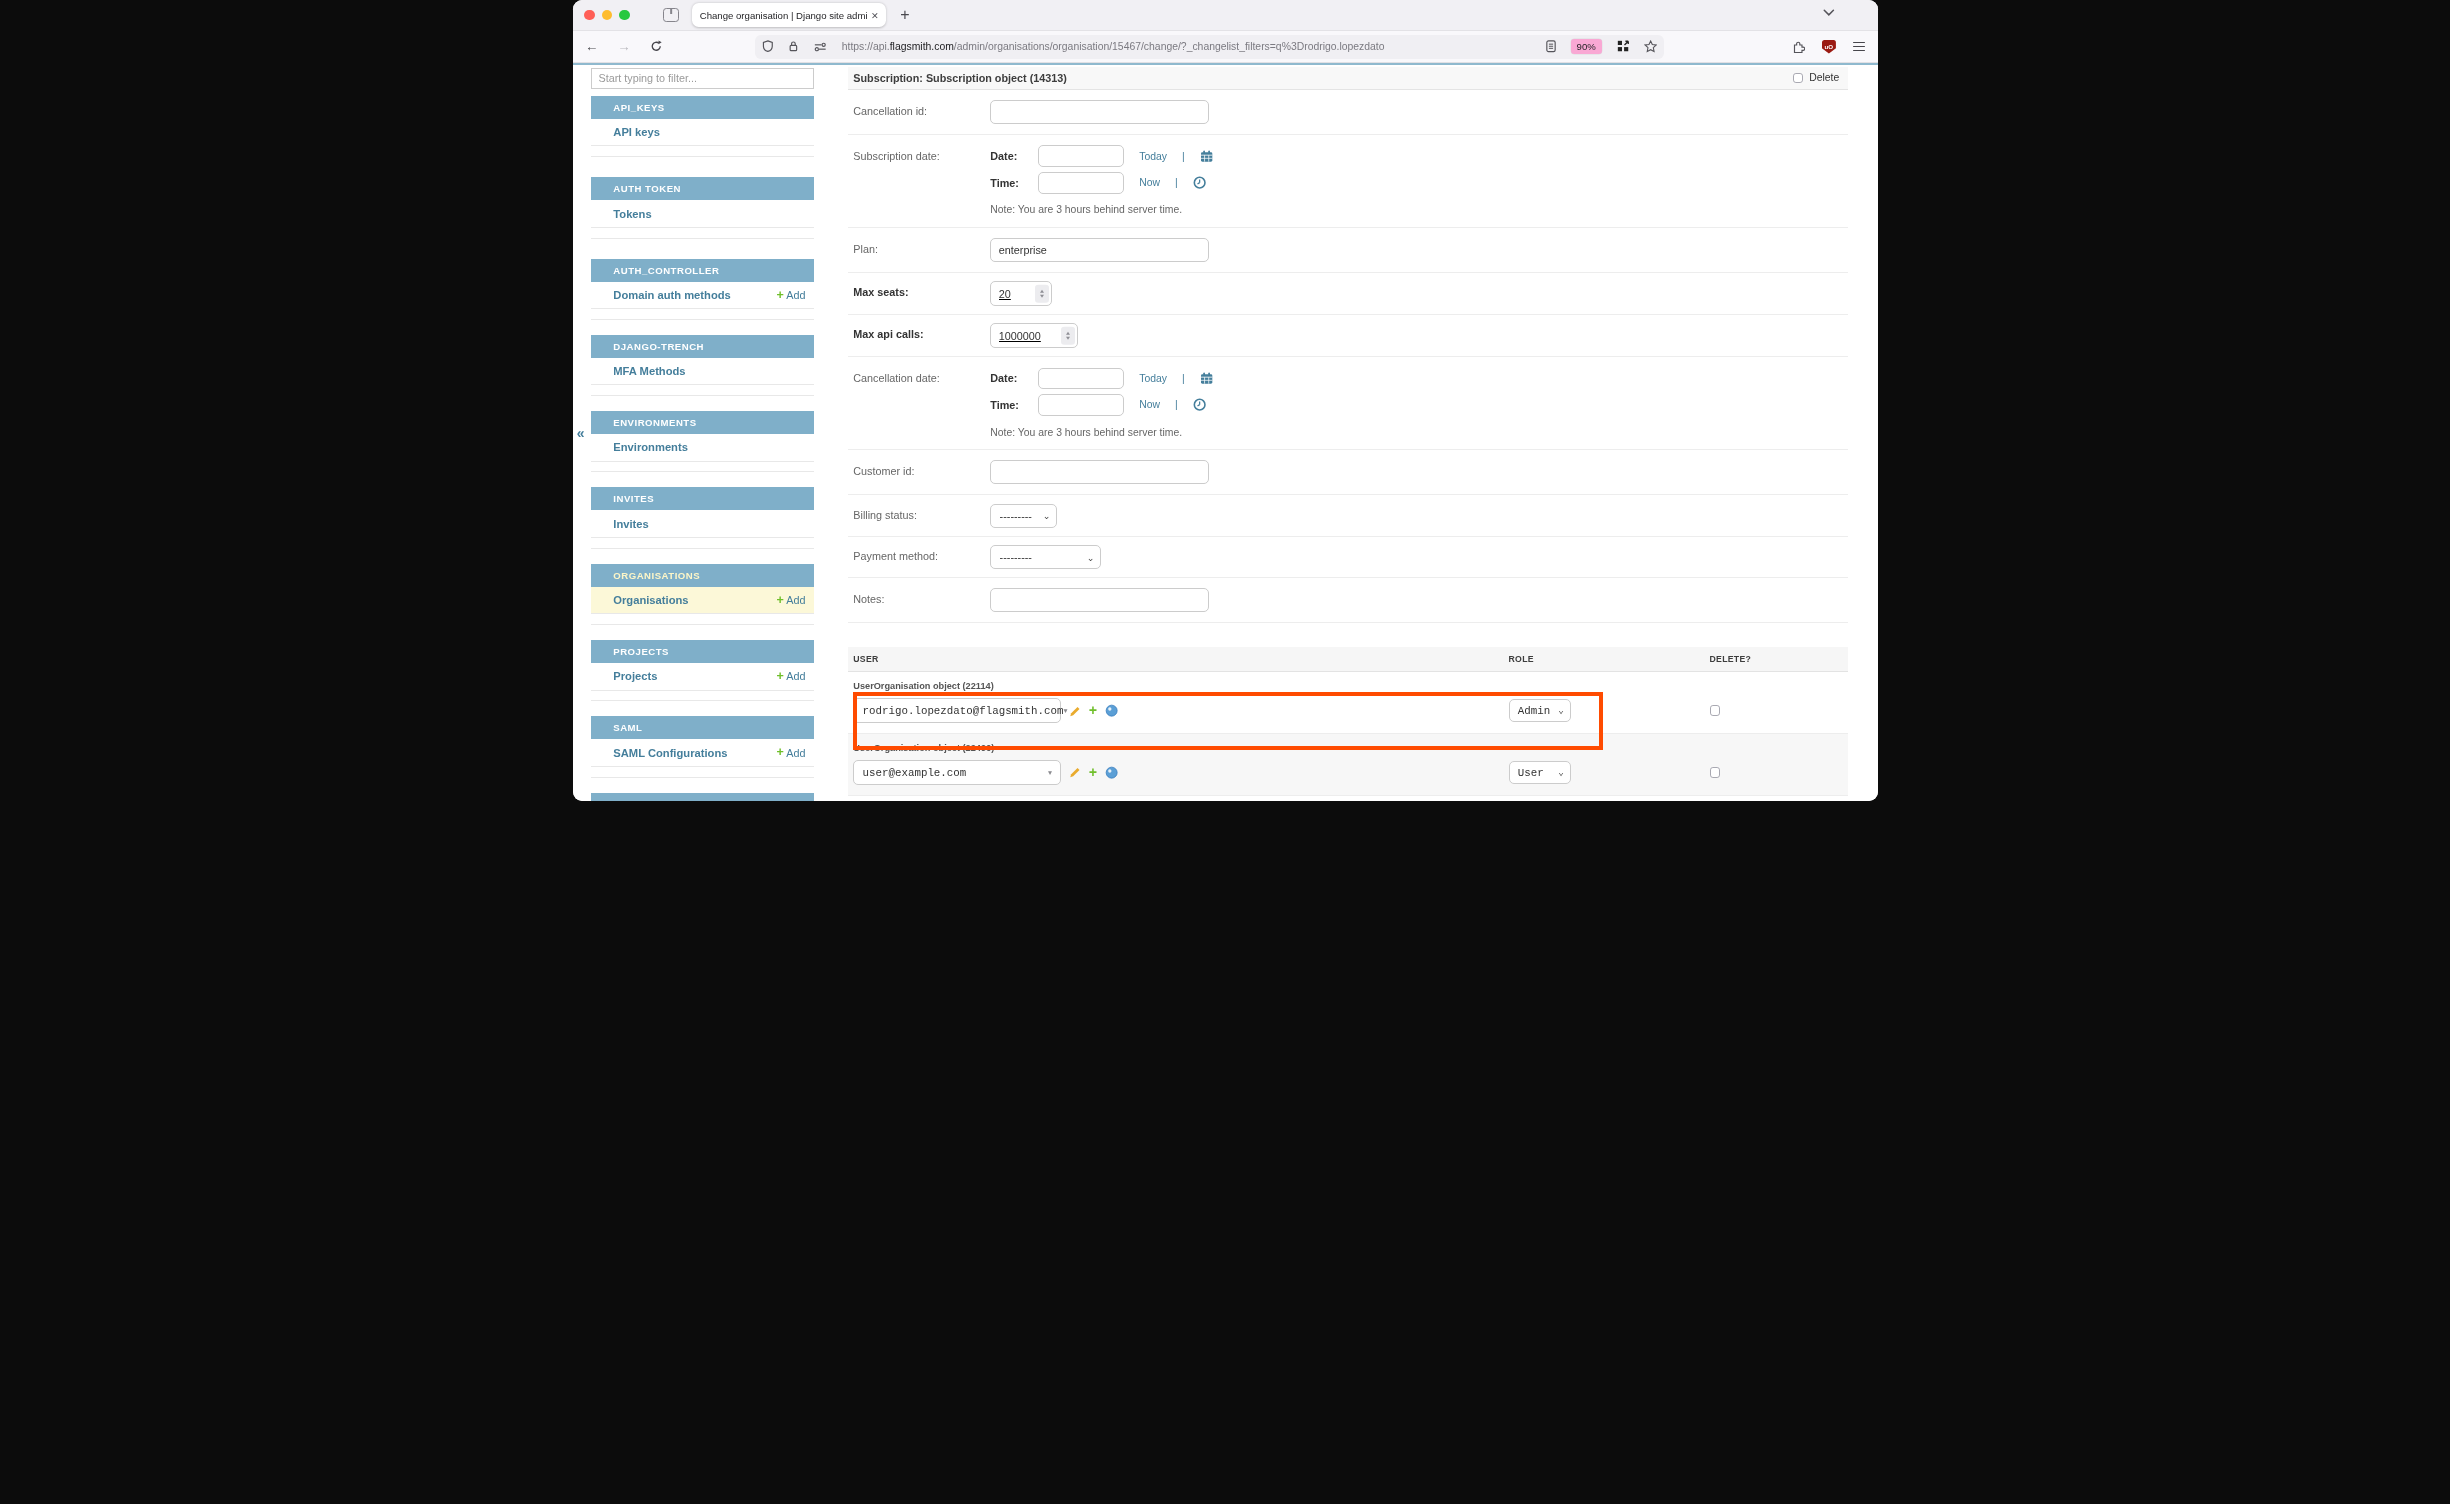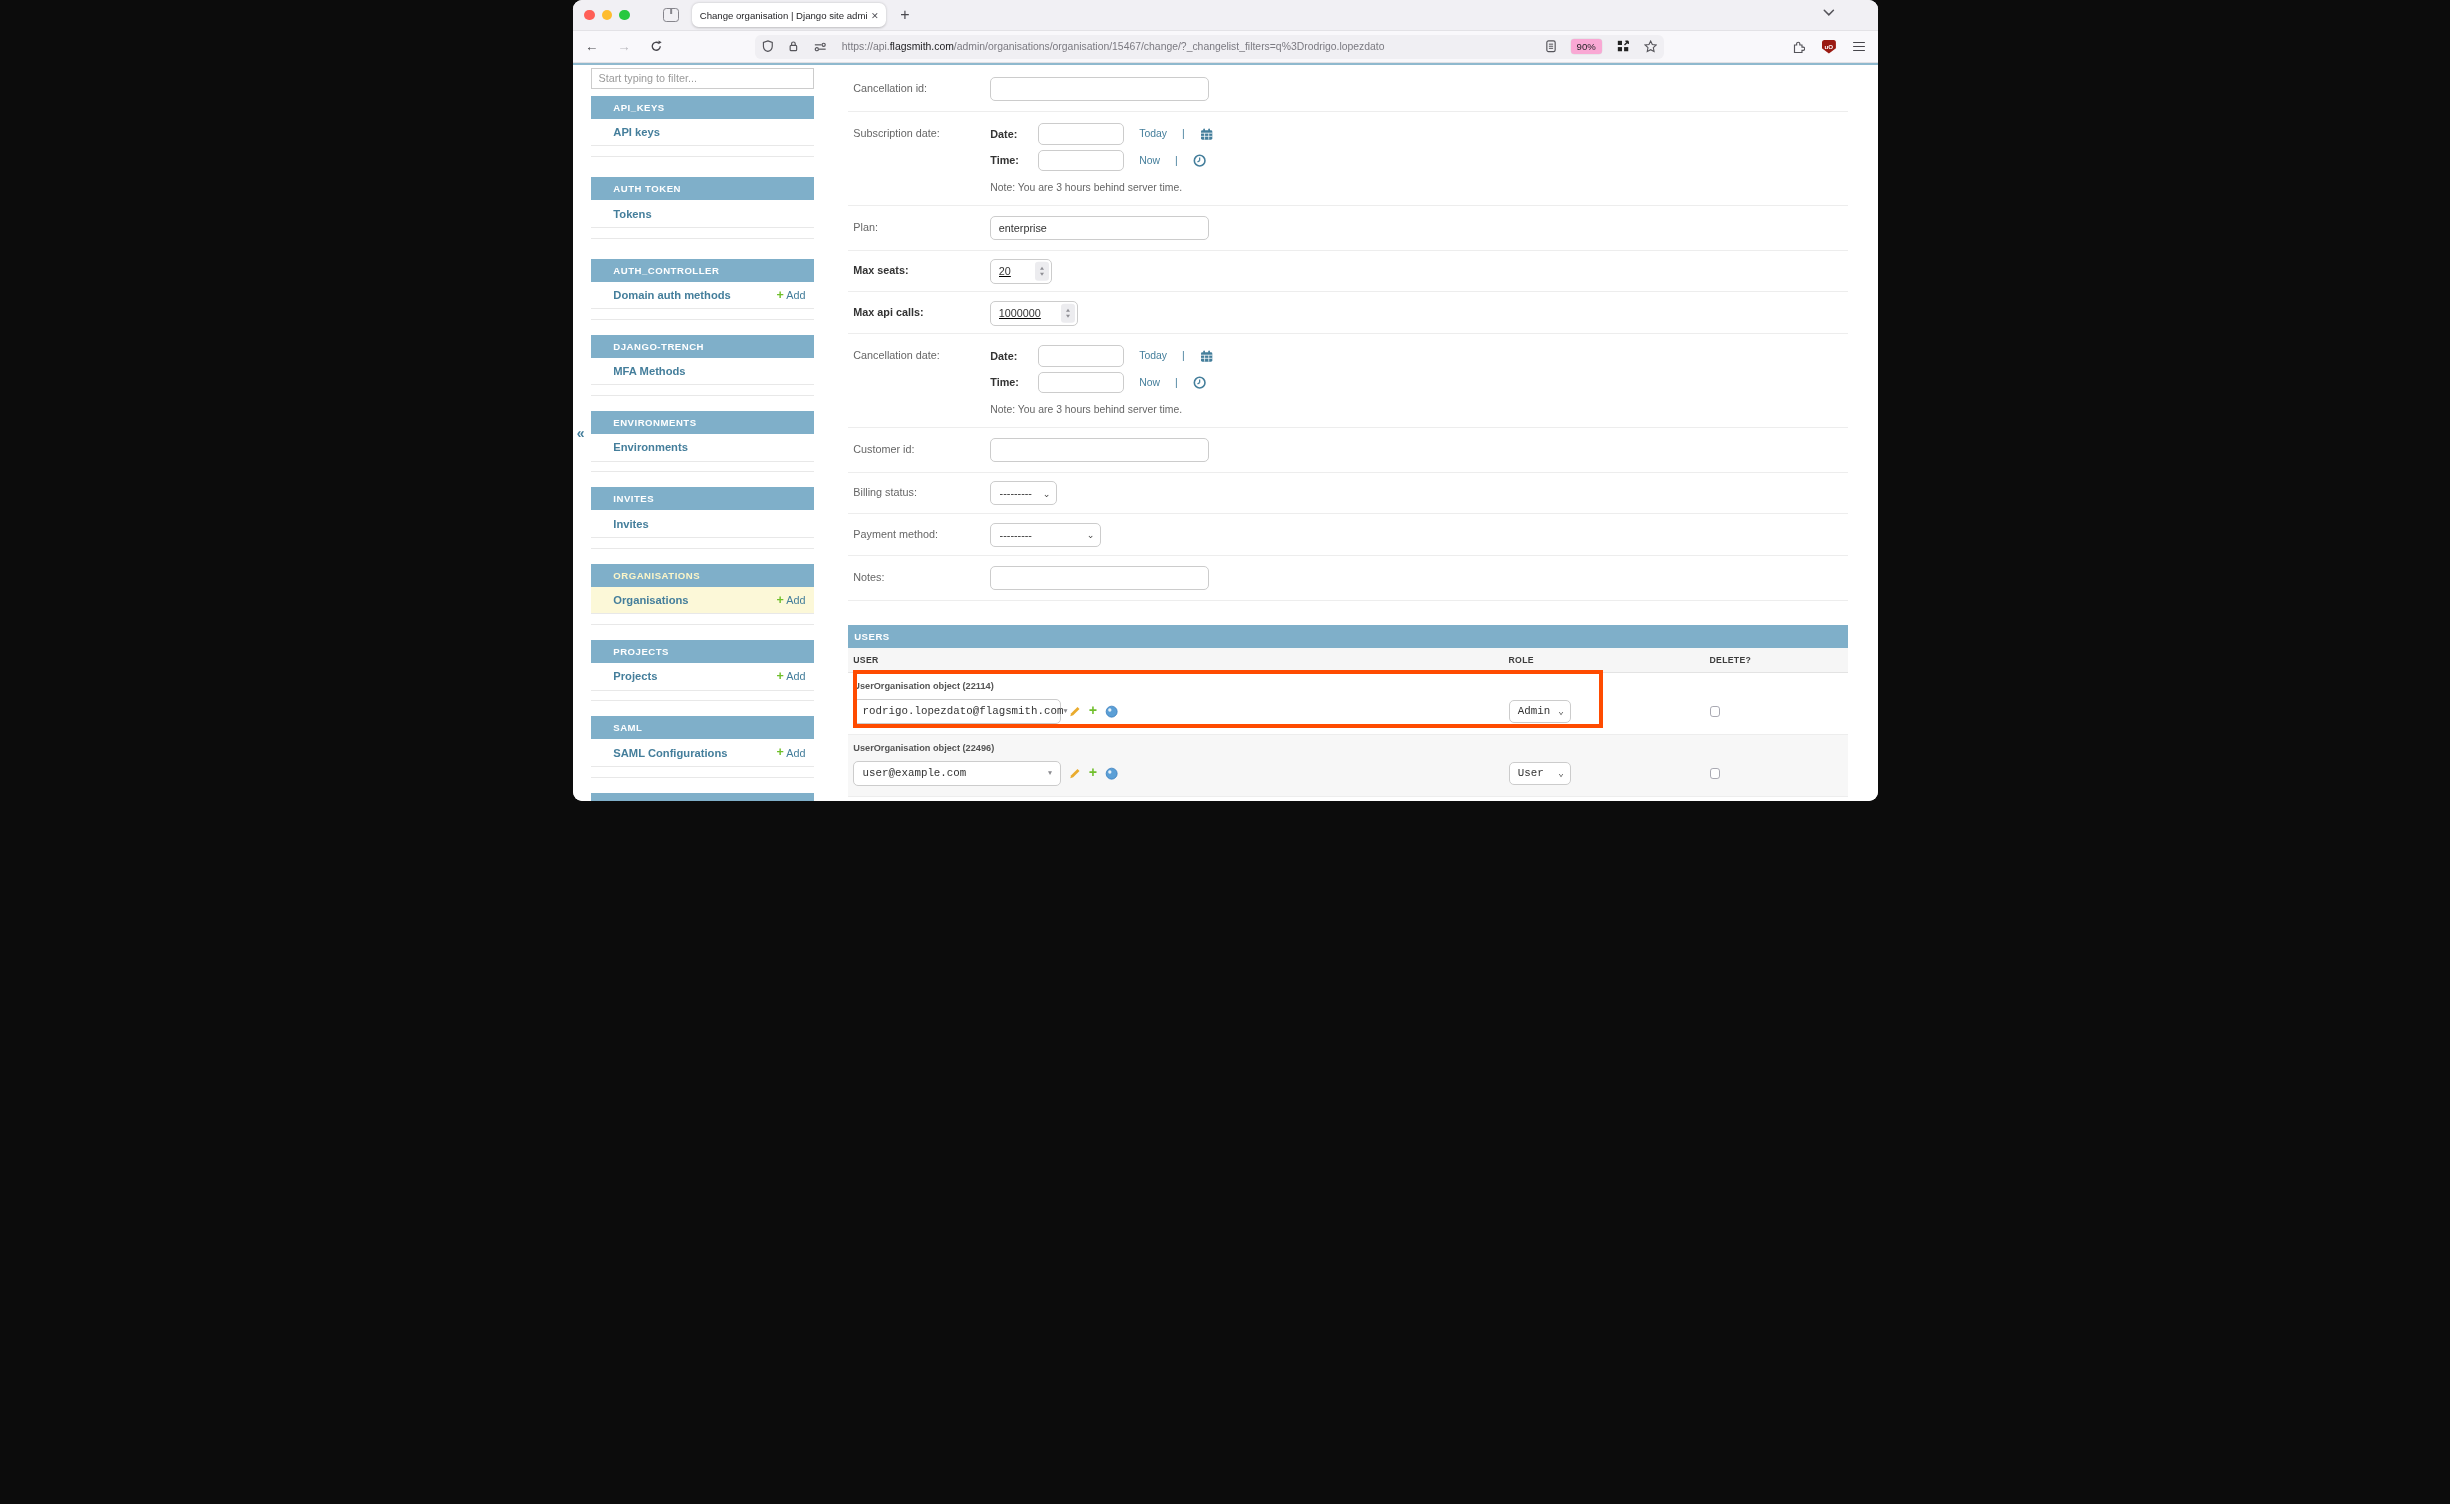--- a/index.html
+++ b/index.html
@@ -311,20 +311,27 @@
         <div class="s-row empty"></div>
       </div>
 
       <div class="s-module">
         <div class="s-hdr">TAGS</div>
 
       </div>
     </div>
 
     <div class="main">
+      <div class="obj-band">
+        <span class="obj-title">Subscription: Subscription object (14313)</span>
+        <span class="band-delete">
+          <span class="checkbox"></span>
+          <span>Delete</span>
+        </span>
+      </div>
 
       <div class="form-row">
         <span class="f-label">Cancellation id:</span>
         <input class="txt" style="">
       </div>
 
       <div class="form-row" style="padding-bottom:11.7px">
         <span class="f-label">Subscription date:</span>
         <div class="dt-block">
           <div class="dt-line">
@@ -445,21 +452,20 @@
             <span class="chev">⌄</span>
           </span>
       </div>
 
       <div class="form-row">
         <span class="f-label">Notes:</span>
         <input class="txt" style="">
       </div>
 
       <div class="users-module">
-        <div class="users-bar">USERS</div>
         <div class="u-head">
           <span class="cu">USER</span>
           <span class="cr">ROLE</span>
           <span class="cd">DELETE?</span>
         </div>
 
         <div class="hl-rect"></div>
 
         <div class="u-row">
           <div class="obj-lbl">UserOrganisation object (22114)</div>

